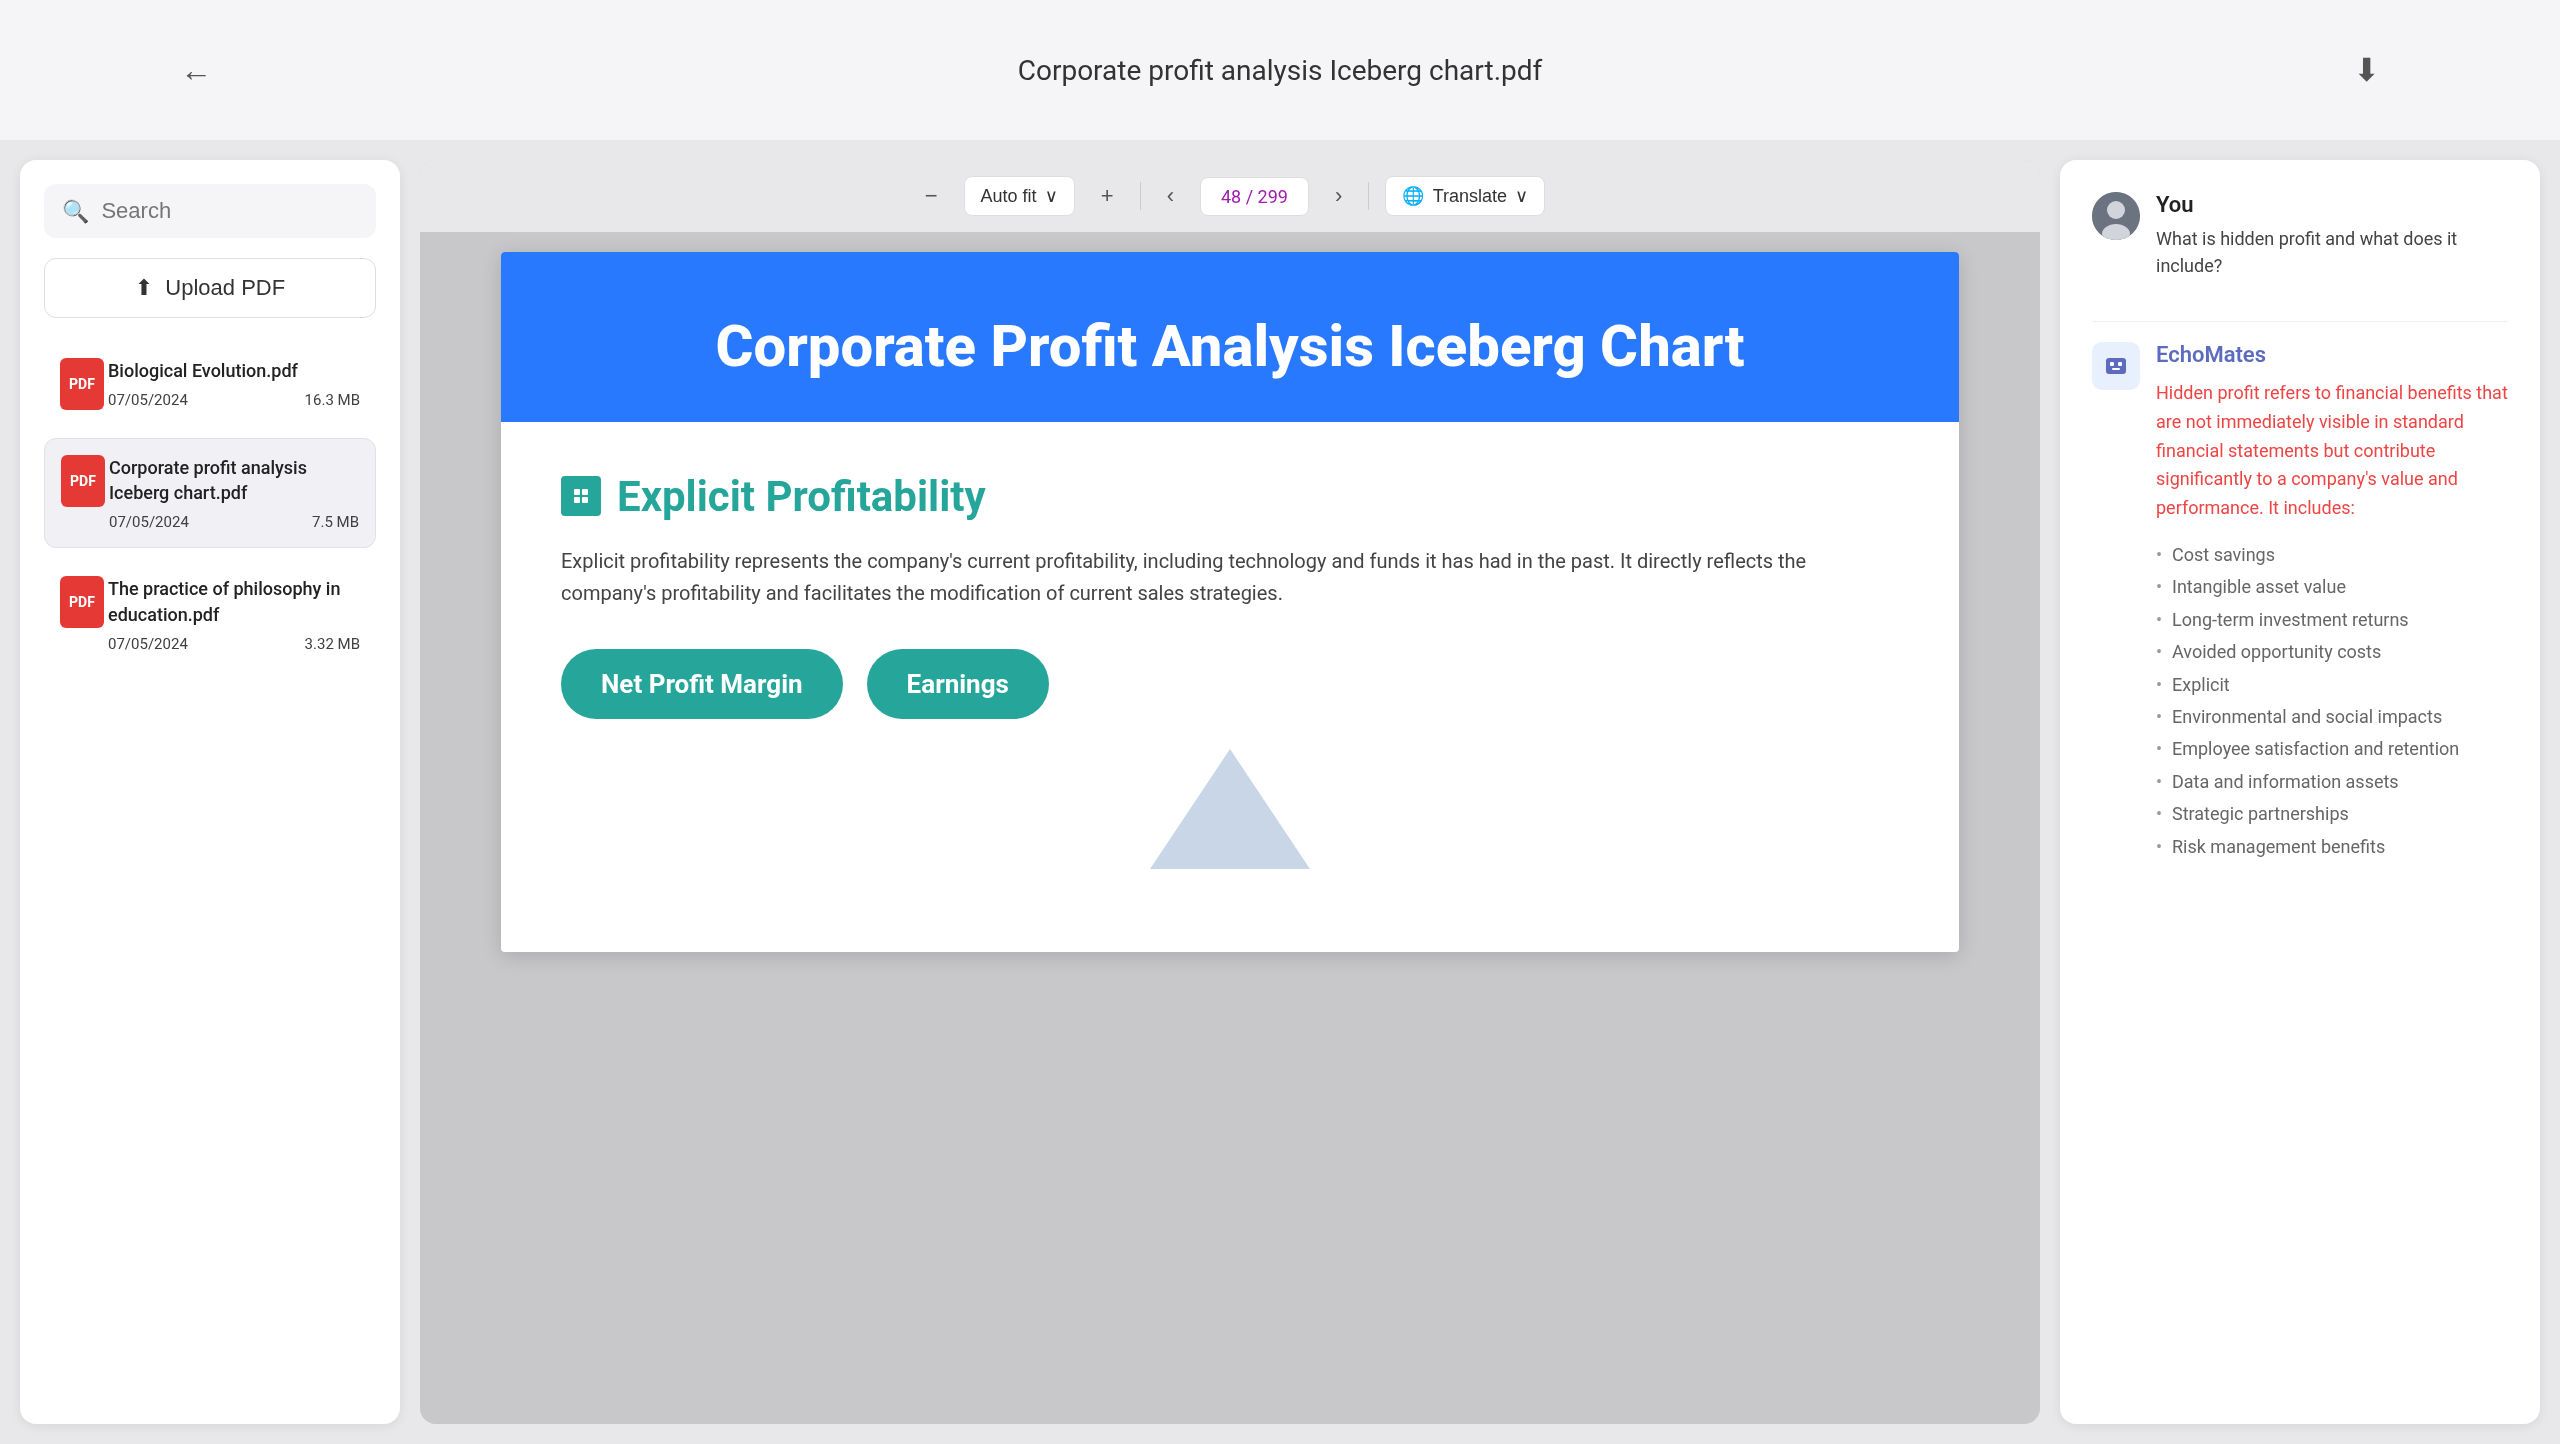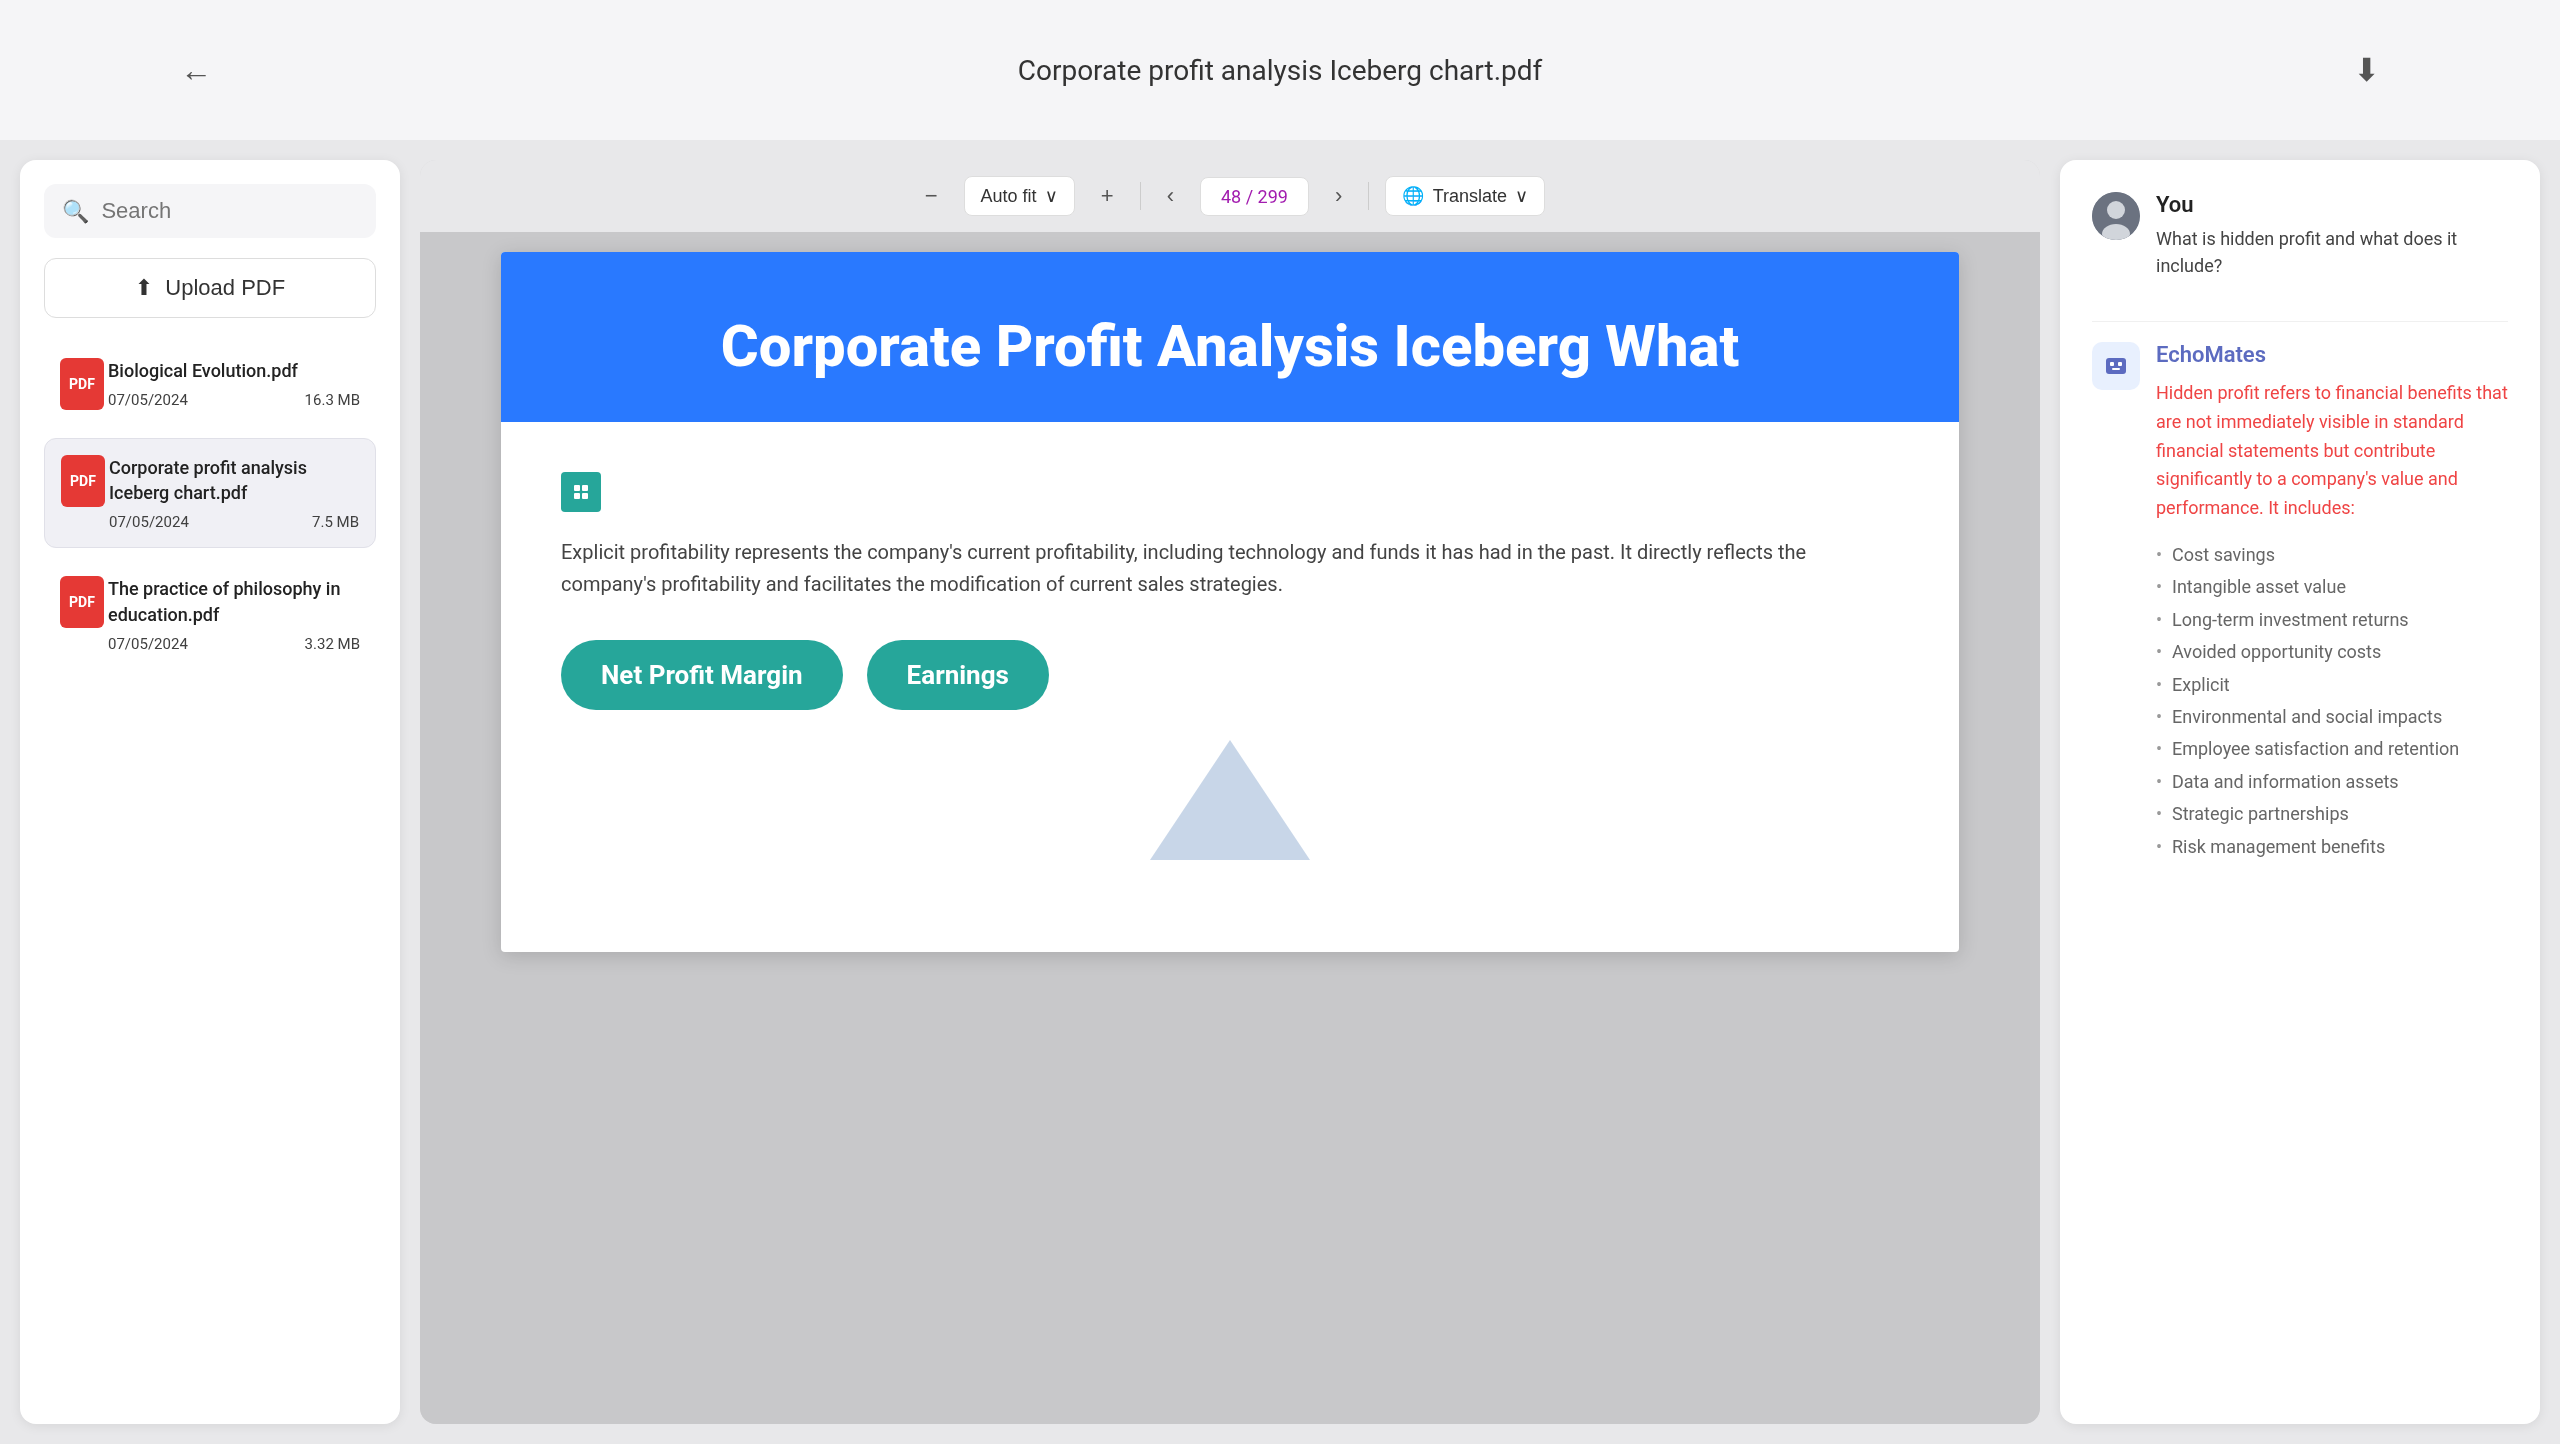--- a/index.html
+++ b/index.html
@@ -479,33 +479,34 @@
         <span>🌐</span>
         <span>Translate</span>
         <span>∨</span>
       </button>
     </div>
 
     <div class="pdf-content">
       <div class="pdf-page">
 
         <div class="pdf-header-section">
-          <div class="pdf-main-title">Corporate Profit Analysis Iceberg What</div>
+          <div class="pdf-main-title">Corporate Profit Analysis Iceberg Chart</div>
         </div>
 
         <div class="pdf-body">
           <div class="section-header">
             <div class="section-icon">
               <svg width="20" height="20" viewBox="0 0 20 20" fill="white">
                 <rect x="3" y="3" width="6" height="6" rx="1"></rect>
                 <rect x="11" y="3" width="6" height="6" rx="1"></rect>
                 <rect x="3" y="11" width="6" height="6" rx="1"></rect>
                 <rect x="11" y="11" width="6" height="6" rx="1"></rect>
               </svg>
             </div>
+            <div class="section-title">Explicit Profitability</div>
           </div>
           <div class="section-text">Explicit profitability represents the company's current profitability, including technology and funds it has had in the past. It directly reflects the company's profitability and facilitates the modification of current sales strategies.</div>
 
           <div class="pill-row">
             <div class="pill">Net Profit Margin</div>
             <div class="pill earnings">Earnings</div>
           </div>
 
           <div class="iceberg-visual">
             <div class="triangle"></div>

